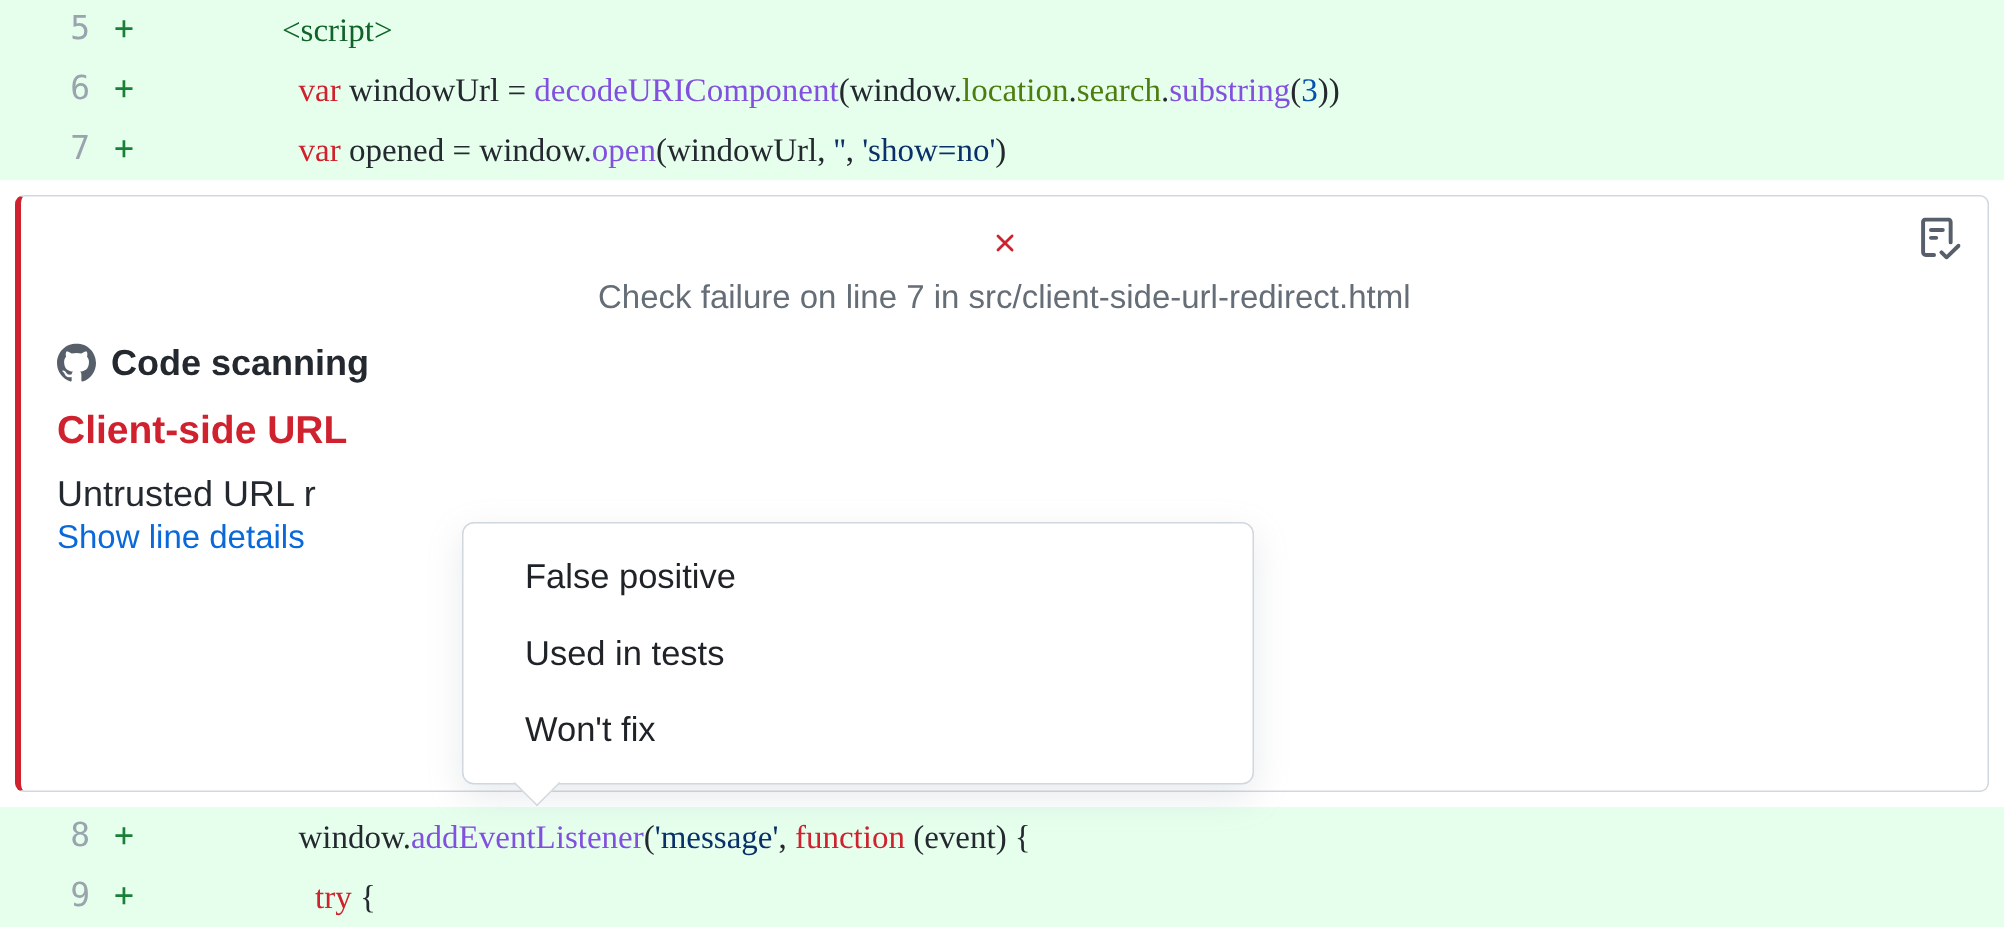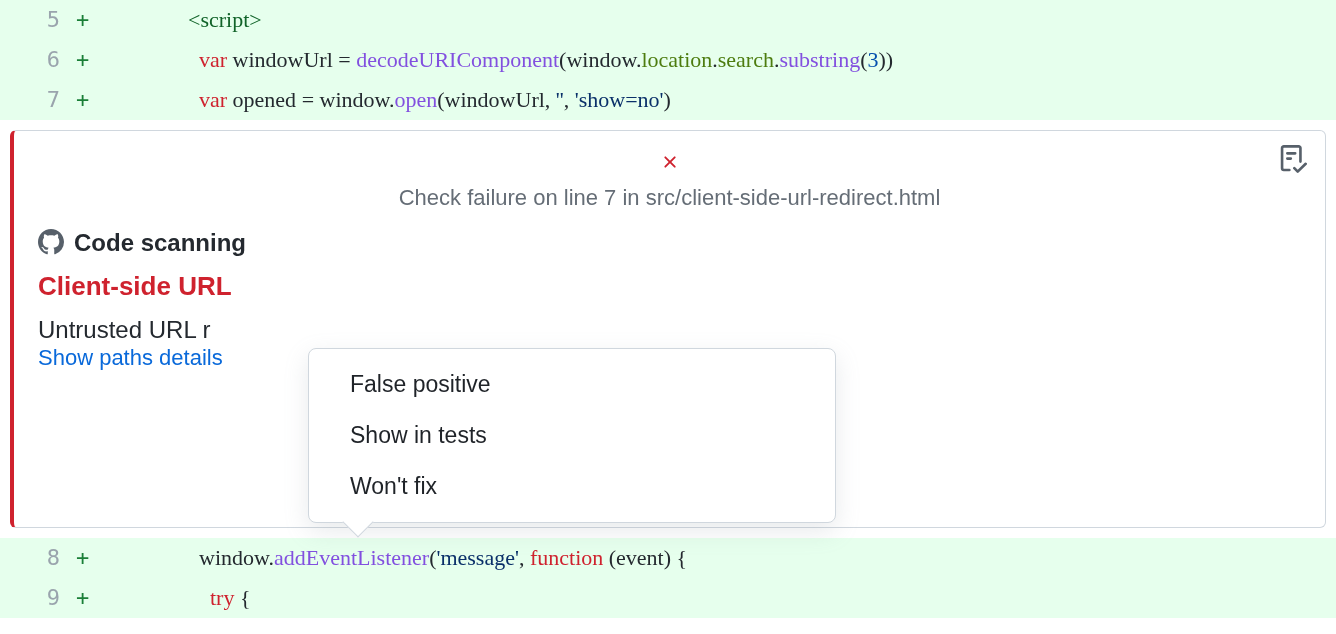--- a/index.html
+++ b/index.html
@@ -210,38 +210,38 @@
     <span class="gh-icon">
       <svg viewBox="0 0 16 16" width="26" height="26" fill="currentColor">
           <path d="M8 0C3.58 0 0 3.58 0 8c0 3.54 2.29 6.53 5.47 7.59.4.07.55-.17.55-.38 0-.19-.01-.82-.01-1.49-2.01.37-2.53-.49-2.69-.94-.09-.23-.48-.94-.82-1.13-.28-.15-.68-.52-.01-.53.63-.01 1.08.58 1.23.82.72 1.21 1.87.87 2.33.66.07-.52.28-.87.51-1.07-1.78-.2-3.64-.89-3.64-3.95 0-.87.31-1.59.82-2.15-.08-.2-.36-1.02.08-2.12 0 0 .67-.21 2.2.82.64-.18 1.32-.27 2-.27s1.36.09 2 .27c1.53-1.04 2.2-.82 2.2-.82.44 1.1.16 1.92.08 2.12.51.56.82 1.27.82 2.15 0 3.07-1.87 3.75-3.65 3.95.29.25.54.73.54 1.48 0 1.07-.01 1.93-.01 2.2 0 .21.15.46.55.38A8.013 8.013 0 0 0 16 8c0-4.42-3.58-8-8-8Z"></path>
         </svg>
     </span>
     <span>Code scanning</span>
   </div>
 
   <div class="alert-title">Client-side URL</div>
   <div class="alert-body">Untrusted URL r</div>
-  <div class="alert-link">Show paths details</div>
+  <div class="alert-link">Show line details</div>
 
   <div class="alert-actions">
     <button class="btn">Show paths</button>
     <button class="btn dismiss">
       <span>Dismiss</span>
       <span class="caret">
         <svg viewBox="0 0 16 16" width="14" height="14" fill="currentColor">
             <path d="m4.427 7.427 3.396 3.396a.25.25 0 0 0 .354 0l3.396-3.396A.25.25 0 0 0 11.396 7H4.604a.25.25 0 0 0-.177.427Z"></path>
           </svg>
       </span>
     </button>
   </div>
 
   
   <div class="menu">
     <div class="menu-item">False positive</div>
-    <div class="menu-item">Show in tests</div>
+    <div class="menu-item">Used in tests</div>
     <div class="menu-item">Won't fix</div>
     <div class="menu-tail"></div>
   </div>
 </div>
 
 <div class="code-row">
   <div class="lineno">8</div>
   <div class="addmark">+</div>
   <div class="code">      <span class="tok-ident">window</span><span class="tok-dot">.</span><span class="tok-func">addEventListener</span><span class="tok-paren">(</span><span class="tok-str">'message'</span><span class="tok-ident">, </span><span class="tok-key">function</span><span class="tok-ident"> </span><span class="tok-paren">(</span><span class="tok-ident">event</span><span class="tok-paren">)</span><span class="tok-ident"> </span><span class="tok-paren">{</span></div>
 </div>

